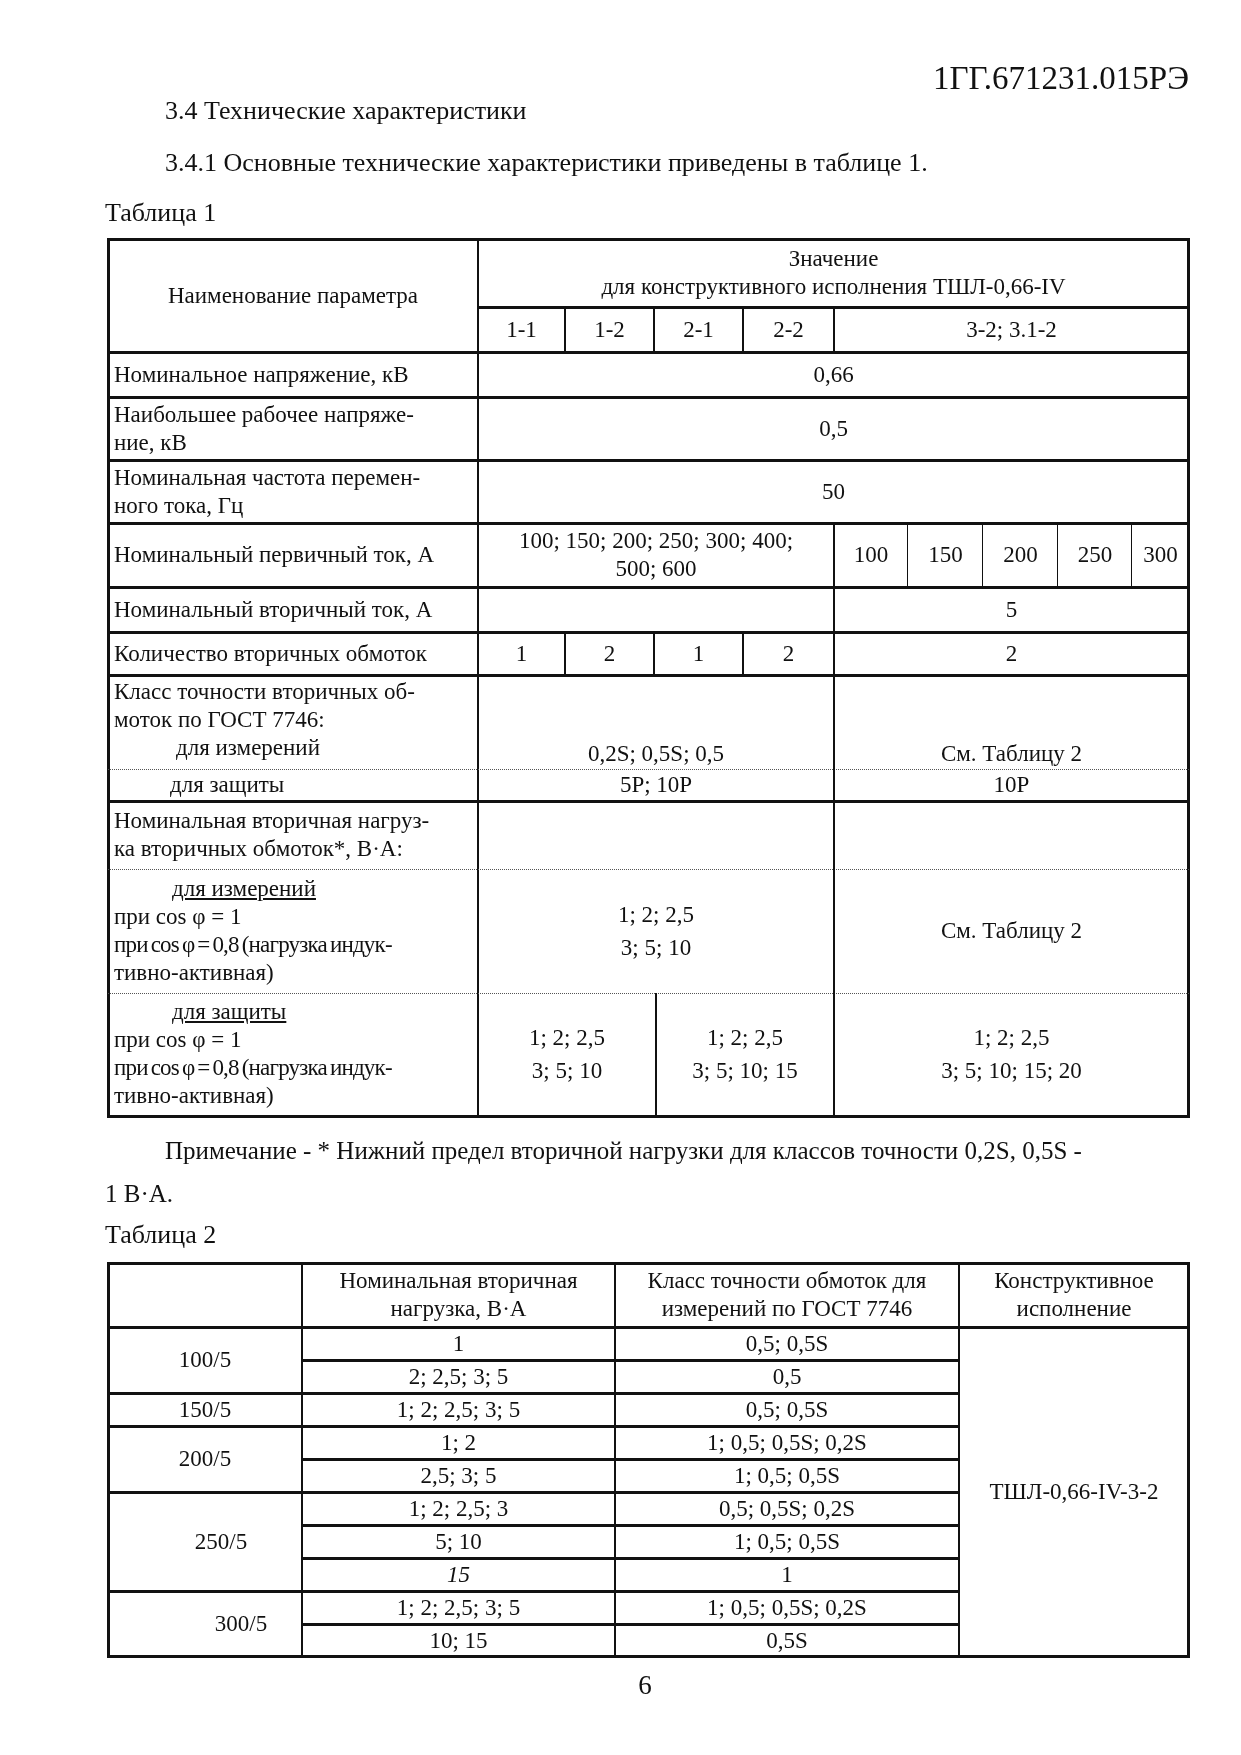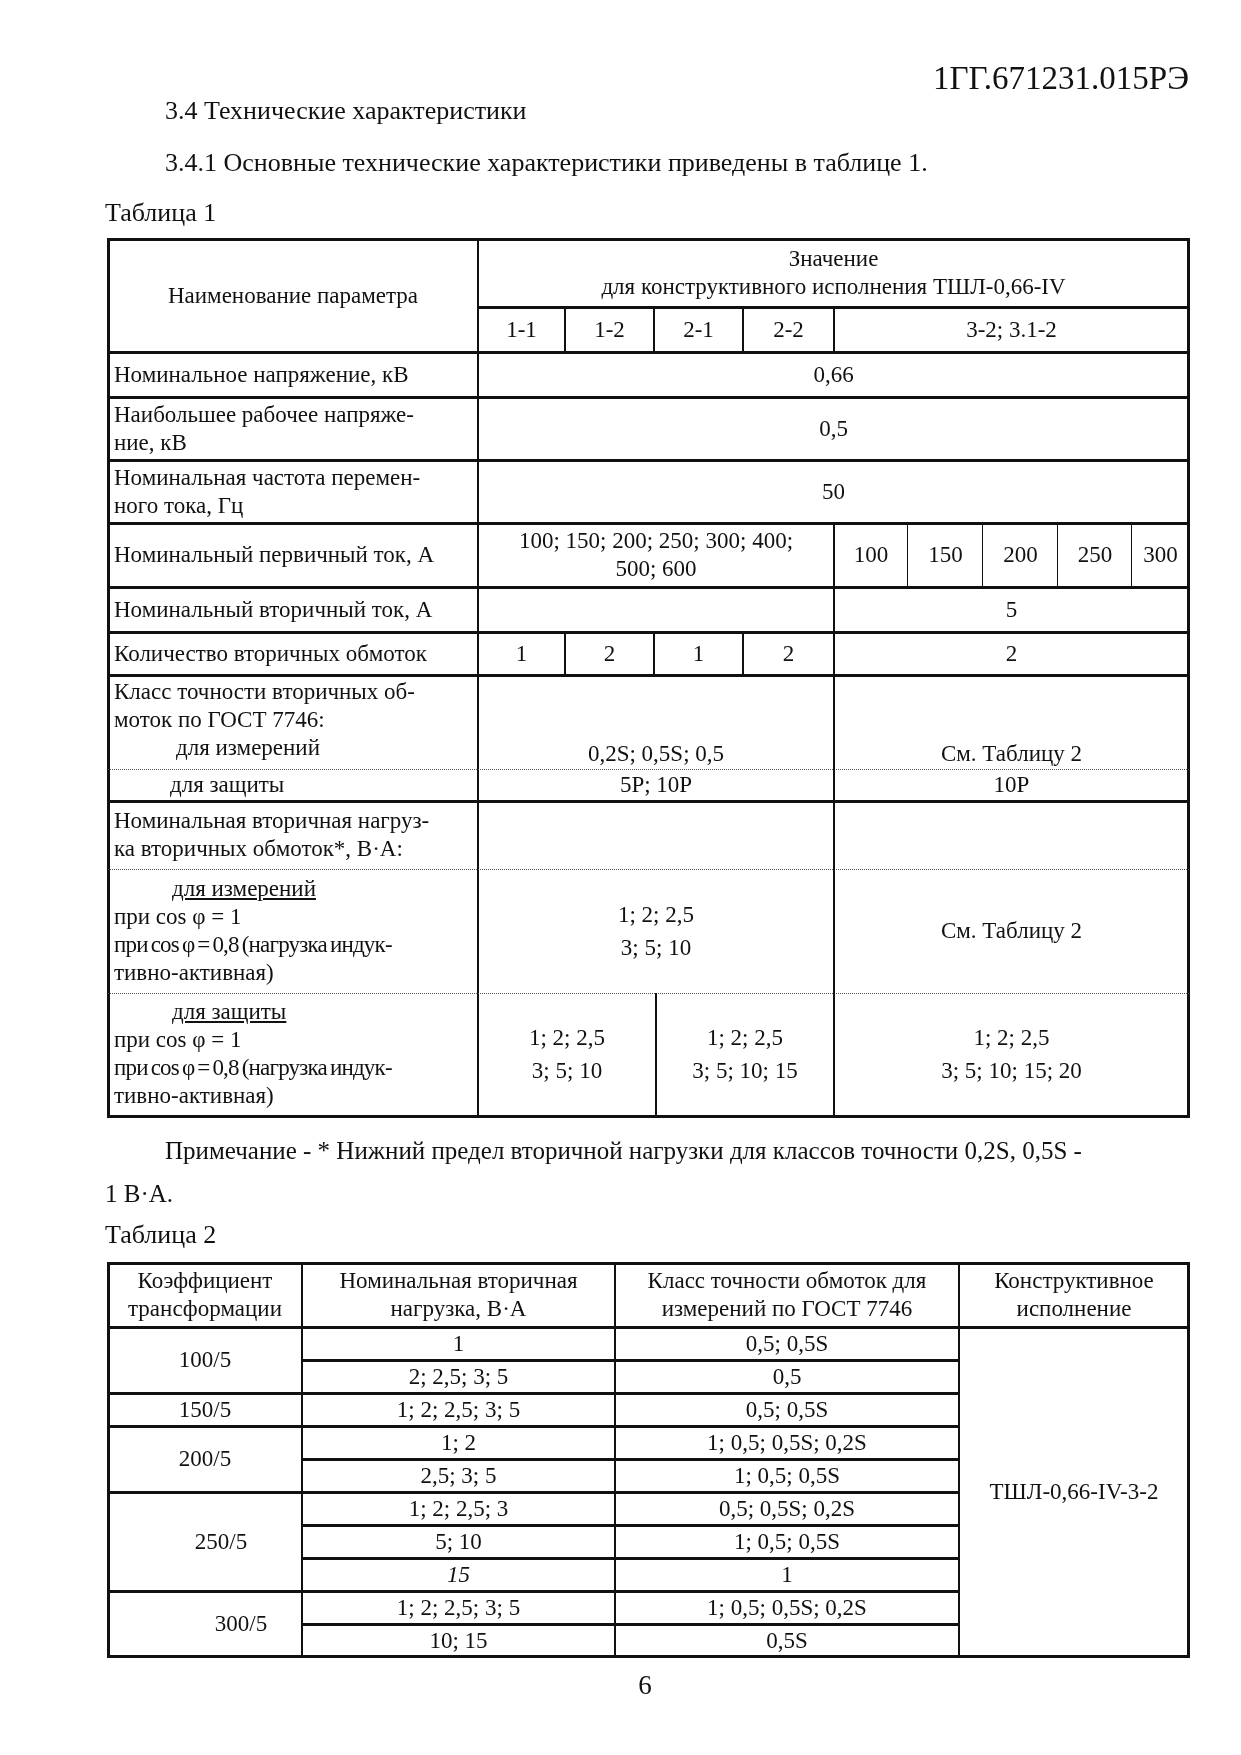--- a/index.html
+++ b/index.html
@@ -168,24 +168,20 @@
   <div class="vl" style="left:653px;top:632px;width:2px;height:43px;"></div>
   <div class="vl" style="left:742px;top:632px;width:2px;height:43px;"></div>
   <div class="vl" style="left:655px;top:993px;width:2px;height:123px;"></div>
 </div>
 
 <div class="abs note1">Примечание - * Нижний предел вторичной нагрузки для классов точности 0,2S, 0,5S -</div>
 <div class="abs note2">1 В·А.</div>
 <div class="abs cap cap2">Таблица 2</div>
 
 <div class="tbl" id="t2" style="left:0;top:0;width:1241px;height:1755px;">
-  <div class="cell" style="left:108px;top:1263px;width:194px;height:64px;flex-direction:column;">
-    <span>Коэффициент</span>
-    <span>трансформации</span>
-  </div>
   <div class="cell" style="left:302px;top:1263px;width:313px;height:64px;flex-direction:column;">
     <span>Номинальная вторичная</span>
     <span>нагрузка, В·А</span>
   </div>
   <div class="cell" style="left:615px;top:1263px;width:344px;height:64px;flex-direction:column;">
     <span>Класс точности обмоток для</span>
     <span>измерений по ГОСТ 7746</span>
   </div>
   <div class="cell" style="left:959px;top:1263px;width:230px;height:64px;flex-direction:column;">
     <span>Конструктивное</span>

